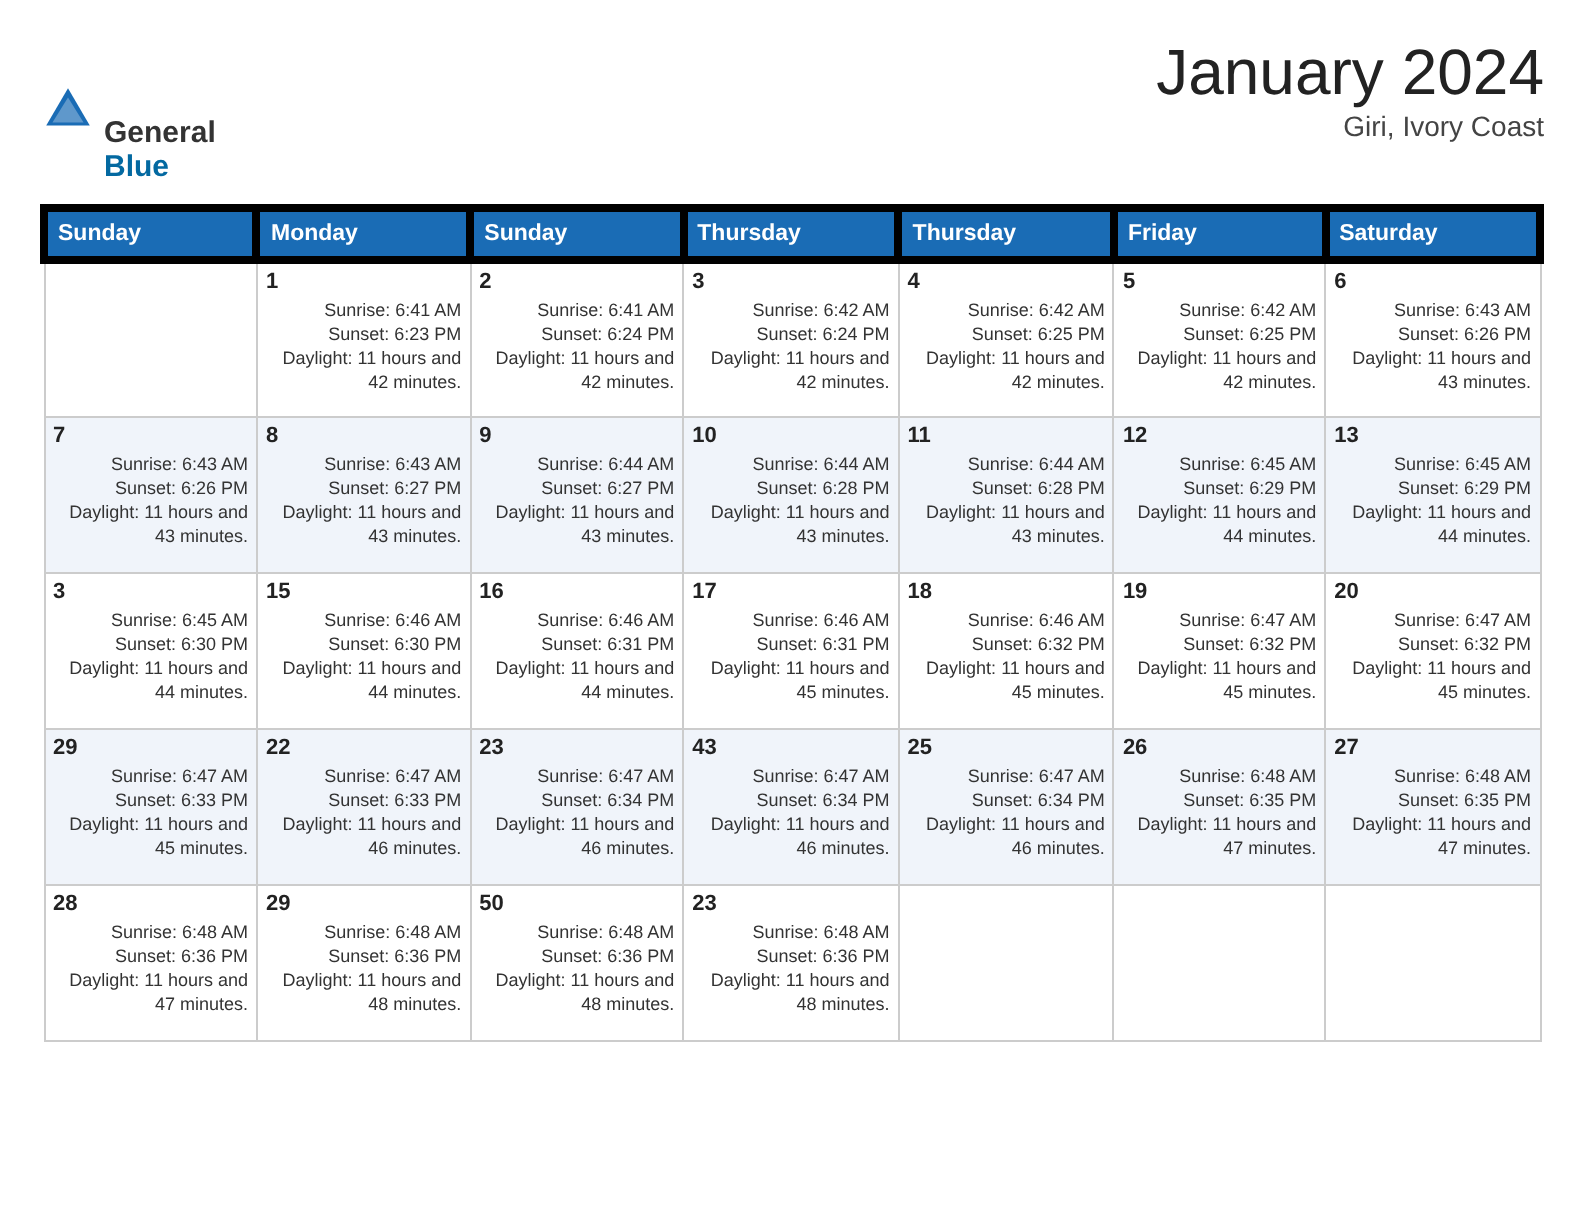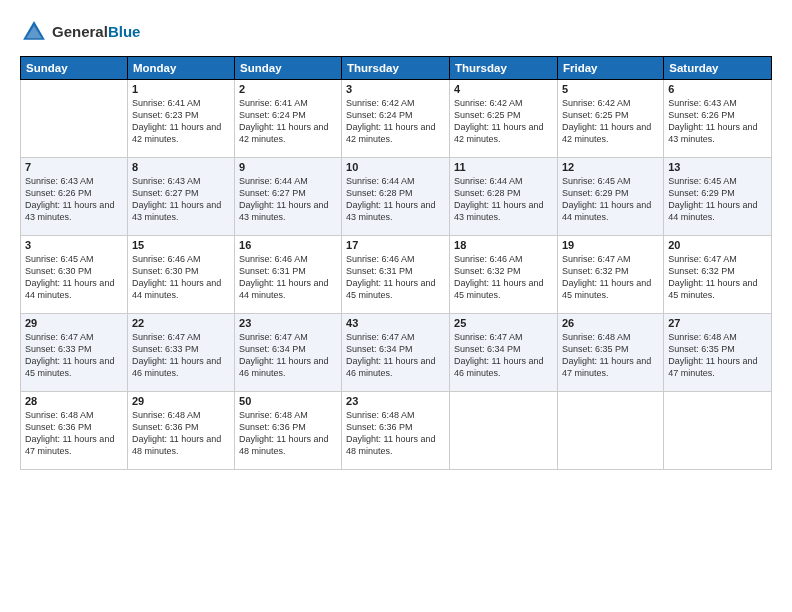--- a/index.html
+++ b/index.html
@@ -22,22 +22,23 @@
       align-items: flex-start;
       margin-bottom: 10px;
     }
     .logo {
       display: flex;
       align-items: center;
       gap: 4px;
     }
     .logo-text {
       display: flex;
-      flex-direction: row;
+      flex-direction: column;
       line-height: 1.1;
+      margin-top: 41px;
     }
     .logo-general {
       font-size: 15px;
       font-weight: bold;
       color: #333;
     }
     .logo-blue {
       font-size: 15px;
       font-weight: bold;
       color: #0369a1;
@@ -62,21 +63,21 @@
       width: 100%;
       border-collapse: collapse;
     }
     .calendar th {
       background: #1a6cb5;
       color: #fff;
       font-size: 11.5px;
       font-weight: bold;
       padding: 5px 5px;
       text-align: left;
-      border: 1px solid #000000;
+      border: 4px solid #000000;
     }
     .calendar td {
       border: 1px solid #ccc;
       vertical-align: top;
       padding: 3px 4px;
       font-size: 9.5px;
       color: #333;
       width: 113px;
       height: 78px;
     }
@@ -84,20 +85,21 @@
       font-size: 11px;
       font-weight: bold;
       color: #222;
       display: block;
       margin-bottom: 2px;
     }
     .day-info {
       font-size: 9px;
       color: #333;
       line-height: 1.35;
+      text-align: right;
     }
     .empty-cell {
       background: #f9f9f9;
     }
     .alt-row td {
       background: #f0f4fa;
     }
     .normal-row td {
       background: #fff;
     }
@@ -110,20 +112,24 @@
     <div class="logo">
       <svg class="logo-icon" viewBox="0 0 36 36">
         <polygon points="18,4 32,28 4,28" fill="#1a6cb5"></polygon>
         <polygon points="18,10 28,26 8,26" fill="#fff" opacity="0.3"></polygon>
       </svg>
       <div class="logo-text">
         <span class="logo-general">General</span>
         <span class="logo-blue">Blue</span>
       </div>
     </div>
+    <div class="title-block">
+      <div class="month-title">January 2024</div>
+      <div class="location-title">Giri, Ivory Coast</div>
+    </div>
   </div>
 
   <table class="calendar">
     <thead>
       <tr>
       <th>Sunday</th>
           <th>Monday</th>
           <th>Sunday</th>
           <th>Thursday</th>
           <th>Thursday</th>

